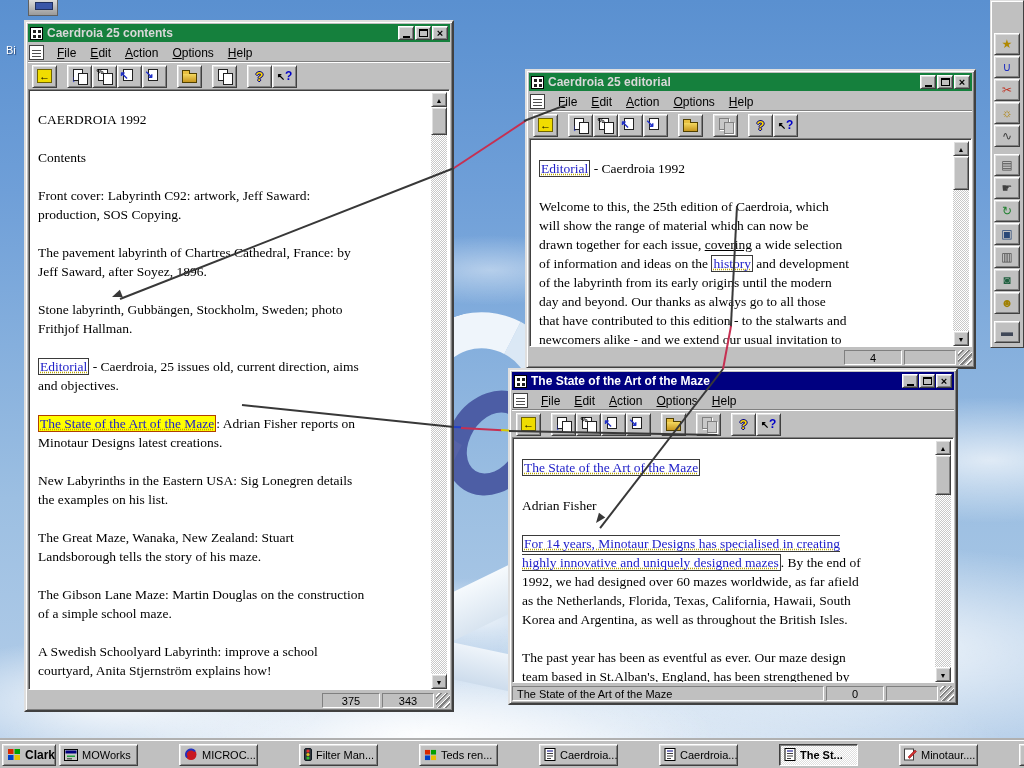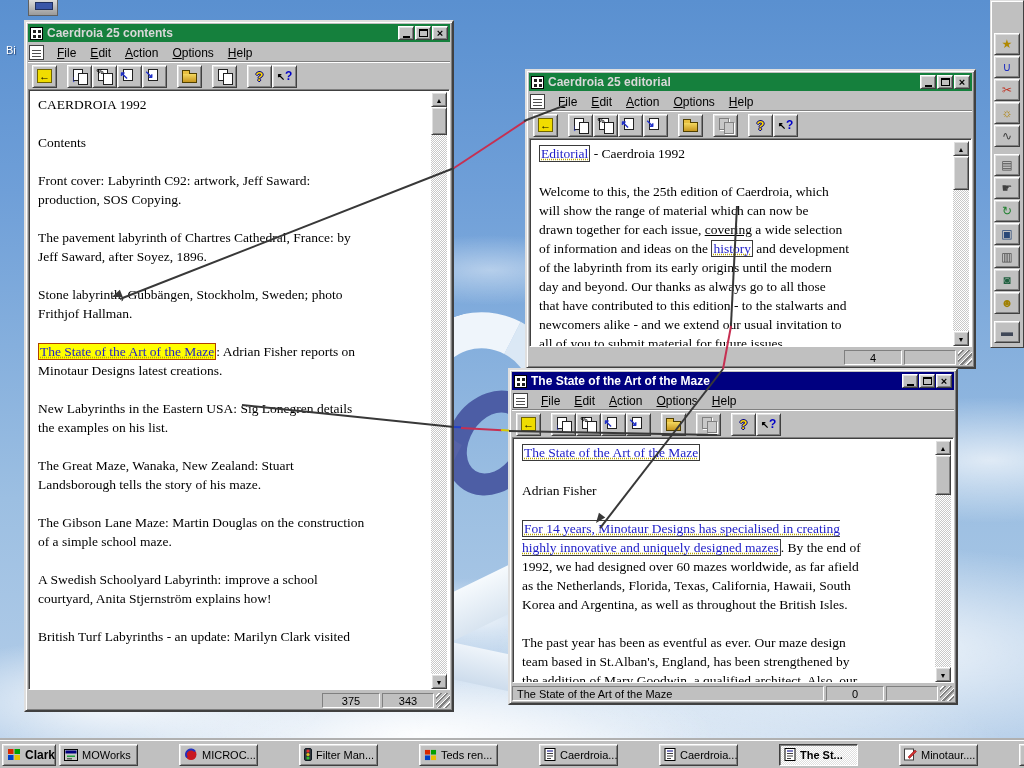--- a/index.html
+++ b/index.html
@@ -81,21 +81,21 @@
     border:1px solid #504000; position:relative; }
   .foldr::before { content:""; position:absolute; left:-1px; top:-4px; width:6px; height:3px;
     background:#e8c040; border:1px solid #504000; border-bottom:none; }
   .i-help { color:#ffd800; font-size:13px; font-weight:bold;
     text-shadow:1px 0 0 #000080, -1px 0 0 #000080, 0 1px 0 #000080, 0 -1px 0 #000080; }
   .i-ctx { font-size:10px; font-weight:bold; color:#000; }
   .i-ctx .q { color:#0000c8; font-size:12px; }
 
   .content { flex:1; min-height:0; background:#fff; position:relative; overflow:hidden;
     border:1px solid; border-color:#808080 #fff #fff #808080; box-shadow:inset 1px 1px 0 #404040; }
-  .ctext { position:absolute; inset:2px 19px 0 2px; padding:3px 2px 0 7px;
+  .ctext { position:absolute; inset:2px 19px 0 2px; padding:18px 2px 0 7px;
     font-family:"Liberation Serif", serif; font-size:13.5px; line-height:19px; color:#000; white-space:pre-wrap; }
   .para { margin:0 0 19px; }
   .lk { color:#2121c8; border:1px solid #3a3a3a; padding:0 1px; text-decoration:underline dotted #b8a400; }
   .lk.hl { background:#ffff00; border-color:#b04000; }
   .ul { text-decoration:underline; }
 
   .vsb { position:absolute; top:2px; right:2px; bottom:0; width:16px;
     background:#dfdfdf; background-image:conic-gradient(#fff 25%, #c8c8c8 0 50%, #fff 0 75%, #c8c8c8 0); background-size:2px 2px; }
   .sbtn { position:absolute; left:0; width:16px; height:15px; background:#c0c0c0; text-align:center;
     font-size:7px; line-height:15px; color:#000; border:1px solid; border-color:#fff #404040 #404040 #fff;
@@ -212,21 +212,22 @@
           <span class="i-help">?</span>
         </span>
         <span class="tbbtn">
           <span class="i-ctx">↖<span class="q">?</span></span>
         </span>
       </div>
       <div class="content">
         <div class="ctext"><p class="para"><span>CAERDROIA 1992</span></p><p class="para"><span>Contents</span></p><p class="para"><span>Front cover: Labyrinth C92: artwork, Jeff Saward:
 production, SOS Copying.</span></p><p class="para"><span>The pavement labyrinth of Chartres Cathedral, France: by
 Jeff Saward, after Soyez, 1896.</span></p><p class="para"><span>Stone labyrinth, Gubbängen, Stockholm, Sweden; photo
-Frithjof Hallman.</span></p><p class="para"><span class="lk hl">The State of the Art of the Maze</span><span>: Adrian Fisher reports on
+Frithjof Hallman.</span></p><p class="para"><span class="lk">Editorial</span><span> - Caerdroia, 25 issues old, current direction, aims
+and objectives.</span></p><p class="para"><span class="lk hl">The State of the Art of the Maze</span><span>: Adrian Fisher reports on
 Minotaur Designs latest creations.</span></p><p class="para"><span>New Labyrinths in the Eastern USA: Sig Lonegren details
 the examples on his list.</span></p><p class="para"><span>The Great Maze, Wanaka, New Zealand: Stuart
 Landsborough tells the story of his maze.</span></p><p class="para"><span>The Gibson Lane Maze: Martin Douglas on the construction
 of a simple school maze.</span></p><p class="para"><span>A Swedish Schoolyard Labyrinth: improve a school
 courtyard, Anita Stjernström explains how!</span></p><p class="para"><span>British Turf Labyrinths - an update: Marilyn Clark visited</span></p></div>
         <div class="vsb">
           <span class="sbtn up">▲</span>
           <span class="sthumb" style="height: 28px;"></span>
           <span class="sbtn dn">▼</span>
         </div>

